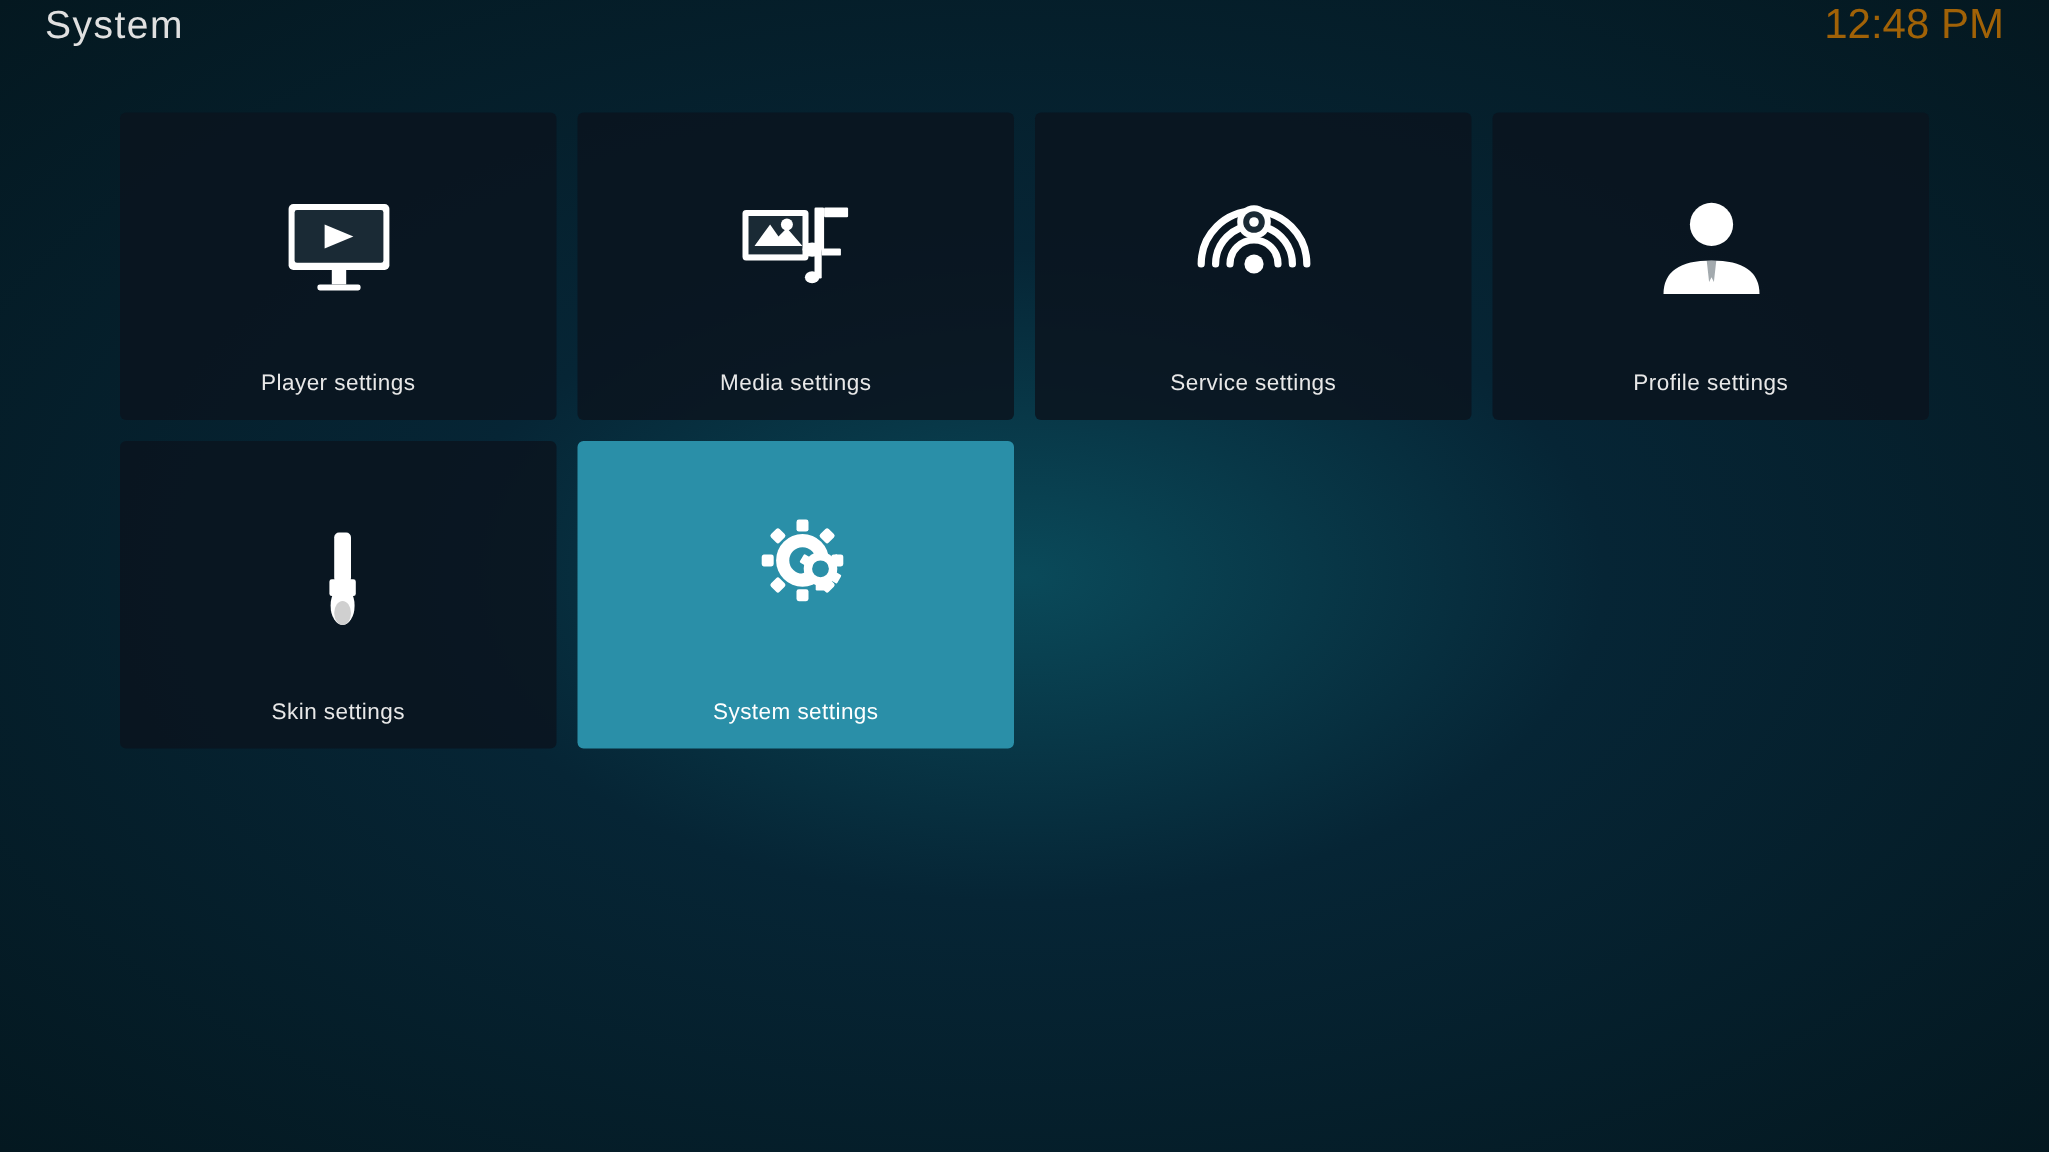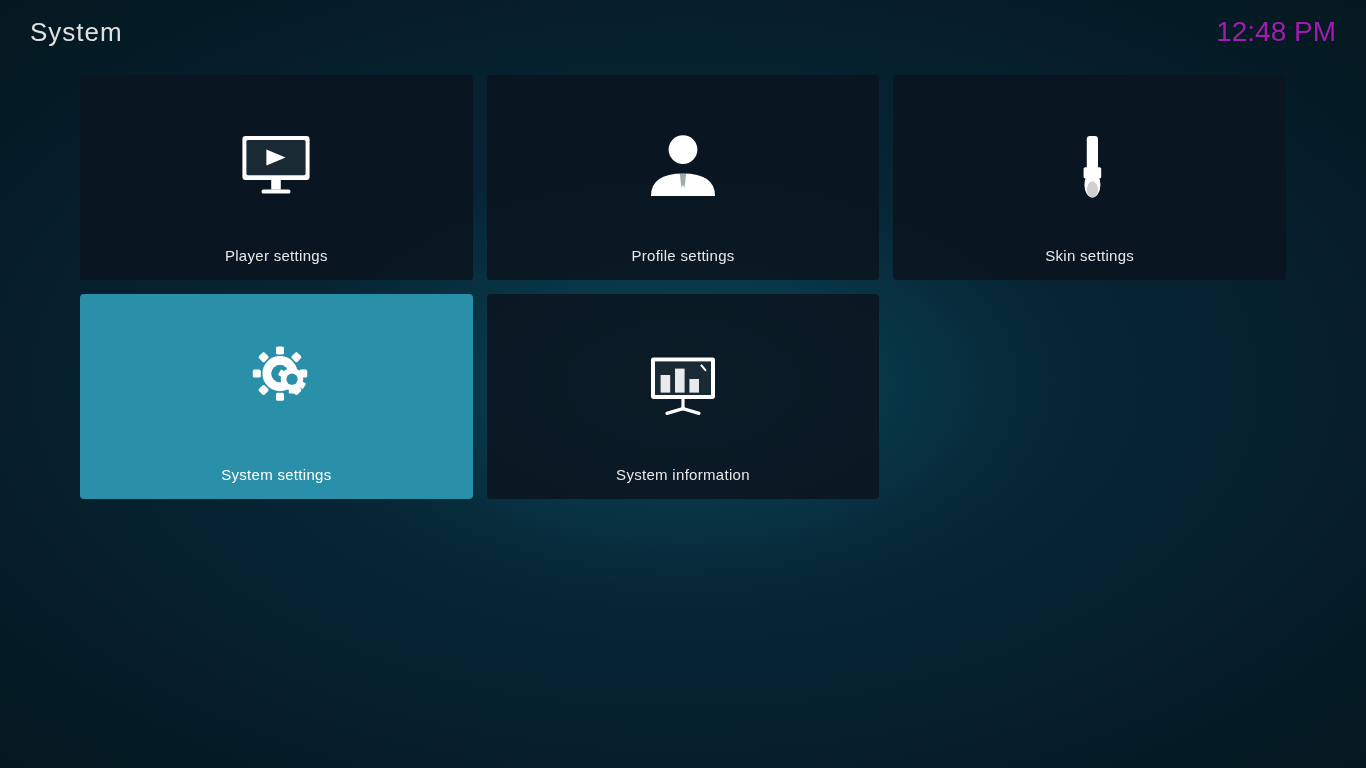--- a/index.html
+++ b/index.html
@@ -13,44 +13,44 @@
       overflow: hidden;
       position: relative;
     }
 
     .header {
       display: flex;
       justify-content: space-between;
       align-items: center;
       padding: 0 30px;
       position: absolute;
-      top: 16px; left: 0; right: 0;
+      top: 0; left: 0; right: 0;
     }
 
     .header-title {
       font-size: 26px;
       font-weight: 300;
       letter-spacing: 1px;
       color: #e0e0e0;
     }
 
     .header-time {
       font-size: 28px;
       font-weight: 300;
-      color: #a21caf;
+      color: #a16207;
     }
 
     .grid-container {
       position: absolute;
       top: 75px;
       left: 80px;
       right: 80px;
       bottom: 50px;
       display: grid;
-      grid-template-columns: repeat(3, 1fr);
+      grid-template-columns: repeat(4, 1fr);
       grid-template-rows: repeat(3, 1fr);
       gap: 14px;
     }
 
     .grid-item {
       background: rgba(10, 20, 30, 0.85);
       border-radius: 4px;
       display: flex;
       flex-direction: column;
       align-items: center;
@@ -117,22 +117,62 @@
 
         <polygon points="38,22 38,42 62,32" fill="white"></polygon>
 
         <rect x="44" y="60" width="12" height="12" fill="white"></rect>
         <rect x="32" y="72" width="36" height="5" rx="2" fill="white"></rect>
       </svg>
     </div>
     <span class="item-label">Player settings</span>
   </div>
 
-
-
+  <div class="grid-item">
+    <div class="icon-area">
+      <svg viewBox="0 0 100 85" xmlns="http://www.w3.org/2000/svg">
+
+        <rect x="5" y="10" width="55" height="42" rx="3" fill="white"></rect>
+        <rect x="10" y="15" width="45" height="32" fill="#1a2a35"></rect>
+
+        <polygon points="15,40 28,22 35,32 42,25 55,40" fill="white"></polygon>
+        <circle cx="42" cy="22" r="5" fill="white"></circle>
+
+        <rect x="65" y="8" width="8" height="35" rx="1" fill="white"></rect>
+        <rect x="73" y="8" width="20" height="8" rx="1" fill="white"></rect>
+        <ellipse cx="63" cy="43" rx="8" ry="6" fill="white"></ellipse>
+
+        <rect x="65" y="42" width="6" height="25" rx="1" fill="white"></rect>
+        <rect x="71" y="42" width="16" height="6" rx="1" fill="white"></rect>
+        <ellipse cx="63" cy="66" rx="6" ry="5" fill="white"></ellipse>
+      </svg>
+    </div>
+    <span class="item-label">Media settings</span>
+  </div>
+
+
+  <div class="grid-item">
+    <div class="icon-area">
+      <svg viewBox="0 0 100 85" xmlns="http://www.w3.org/2000/svg">
+
+        <circle cx="50" cy="55" r="8" fill="white"></circle>
+
+        <path d="M 30 55 A 20 20 0 0 1 70 55" fill="none" stroke="white" stroke-width="6" stroke-linecap="round"></path>
+
+        <path d="M 18 55 A 32 32 0 0 1 82 55" fill="none" stroke="white" stroke-width="6" stroke-linecap="round"></path>
+
+        <path d="M 6 55 A 44 44 0 0 1 94 55" fill="none" stroke="white" stroke-width="6" stroke-linecap="round"></path>
+
+        <circle cx="50" cy="20" r="14" fill="white"></circle>
+        <circle cx="50" cy="20" r="9" fill="#1a2a35"></circle>
+        <circle cx="50" cy="20" r="4" fill="white"></circle>
+      </svg>
+    </div>
+    <span class="item-label">Service settings</span>
+  </div>
 
 
   <div class="grid-item">
     <div class="icon-area">
       <svg viewBox="0 0 100 85" xmlns="http://www.w3.org/2000/svg">
 
         <circle cx="50" cy="22" r="18" fill="white"></circle>
 
         <path d="M 10 80 Q 10 52 50 52 Q 90 52 90 80 Z" fill="white"></path>
 
@@ -183,40 +223,19 @@
           <rect x="8" y="-4" width="8" height="7" rx="1" fill="white" transform="rotate(120,12,14)"></rect>
           <rect x="8" y="-4" width="8" height="7" rx="1" fill="white" transform="rotate(180,12,14)"></rect>
           <rect x="8" y="-4" width="8" height="7" rx="1" fill="white" transform="rotate(240,12,14)"></rect>
           <rect x="8" y="-4" width="8" height="7" rx="1" fill="white" transform="rotate(300,12,14)"></rect>
         </g>
       </svg>
     </div>
     <span class="item-label">System settings</span>
   </div>
 
-  <div class="grid-item">
-    <div class="icon-area">
-      <svg viewBox="0 0 100 85" xmlns="http://www.w3.org/2000/svg">
-
-        <rect x="10" y="8" width="80" height="52" rx="3" fill="white"></rect>
-        <rect x="15" y="13" width="70" height="42" fill="#1a2a35"></rect>
-
-        <rect x="22" y="30" width="12" height="22" fill="white" opacity="0.9"></rect>
-        <rect x="40" y="22" width="12" height="30" fill="white" opacity="0.9"></rect>
-        <rect x="58" y="35" width="12" height="17" fill="white" opacity="0.9"></rect>
-
-        <line x1="73" y1="18" x2="78" y2="24" stroke="white" stroke-width="2.5" stroke-linecap="round"></line>
-
-        <rect x="48" y="60" width="4" height="14" fill="white"></rect>
-
-        <line x1="30" y1="78" x2="50" y2="72" stroke="white" stroke-width="4" stroke-linecap="round"></line>
-        <line x1="70" y1="78" x2="50" y2="72" stroke="white" stroke-width="4" stroke-linecap="round"></line>
-      </svg>
-    </div>
-    <span class="item-label">System information</span>
-  </div>
 
 
 
   <div class="grid-item empty">
   </div>
 
 </div>
 
 </body></html>

